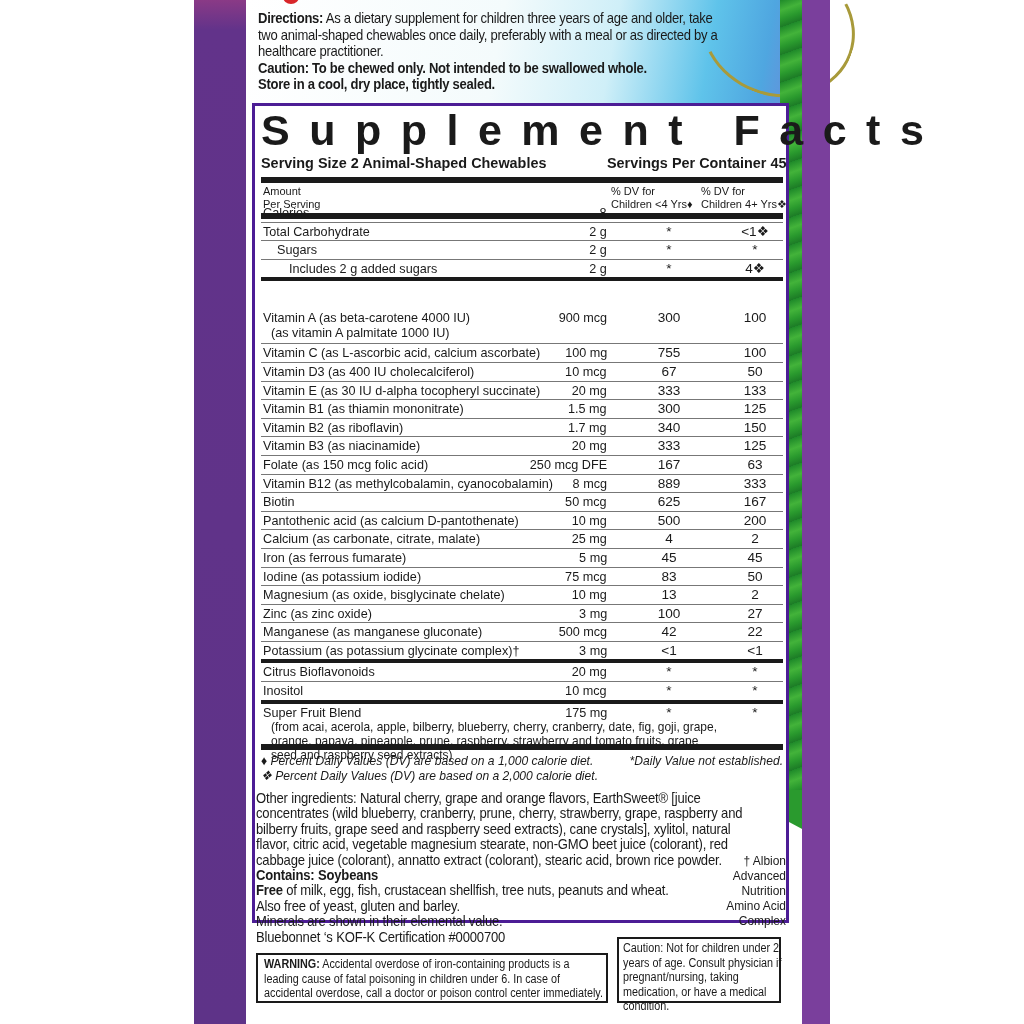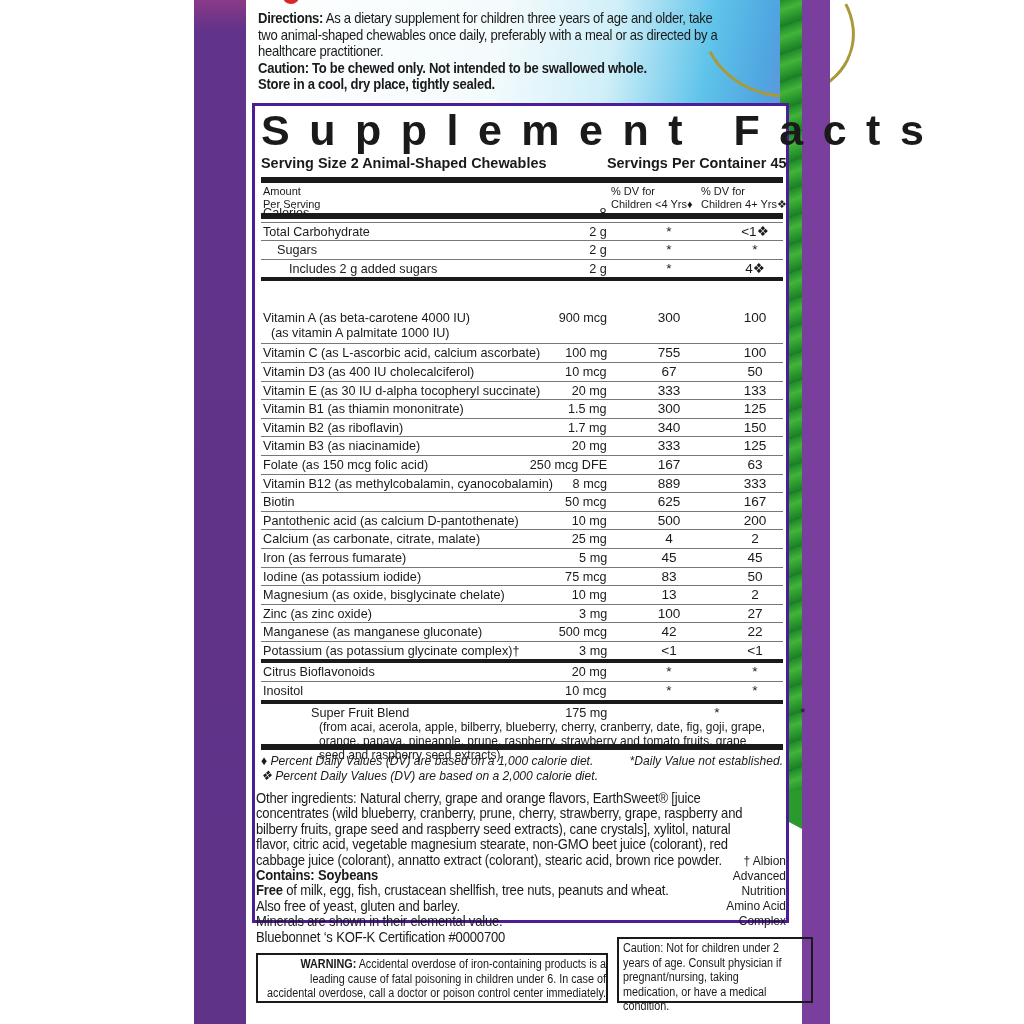--- a/index.html
+++ b/index.html
@@ -80,21 +80,21 @@
   .row .amt { position:absolute; right:176px; top:0; white-space:nowrap; text-align:right;
     transform:scaleX(0.93); transform-origin:right top; }
   .row .dv1 { position:absolute; left:378px; width:60px; top:0; text-align:center; }
   .row .dv2 { position:absolute; left:466px; width:56px; top:0; text-align:center; }
   .row.tall { height:34px;margin-top:28px; }
   .row .sub { position:absolute; left:10px; top:15px; white-space:nowrap;
     transform:scaleX(0.93); transform-origin:left top; }
   .row.ind1 .name { left:16px; }
   .row.ind2 .name { left:28px; }
   .row.thickbot { border-bottom:4px solid #1a1a1a; }
-  .row.blend { height:58px; border-bottom:none;margin-left:48px; }
+  .row.blend { height:58px; border-bottom:none; }
   .blend-desc { position:absolute; left:10px; top:16px; width:470px; font-size:12.6px; line-height:14px;
     transform:scaleX(0.95); transform-origin:left top; }
 
   .footnotes {
     position:absolute; left:6px; top:648px; width:522px; font-size:13px; line-height:14.5px;font-style:italic;
   }
   .footnotes .fn { transform:scaleX(0.93); transform-origin:left top; white-space:nowrap; }
   .footnotes .dv-note { position:absolute; right:0; top:0; white-space:nowrap;
     transform:scaleX(0.93); transform-origin:right top; }
 
@@ -104,25 +104,25 @@
     transform:scaleX(0.92); transform-origin:left top;
   }
   .other .bold { font-weight:bold; }
   .albion {
     position:absolute; left:712px; top:853px; width:74px; text-align:right;
     font-size:13px; line-height:15px; transform:scaleX(0.92); transform-origin:right top;
   }
   .warning-box {
     position:absolute; left:256px; top:953px; width:352px; height:50px;
     border:2px solid #1a1a1a; box-sizing:border-box; padding:2px 6px;
-    font-size:12px; line-height:14.5px;text-align:right;
+    font-size:12px; line-height:14.5px;
   }
   .warning-box .inner { transform:scaleX(0.9); transform-origin:left top; width:380px; }
   .caution-box {
-    position:absolute; left:617px; top:937px; width:196px; height:66px;
+    position:absolute; left:617px; top:937px; width:164px; height:66px;
     border:2px solid #1a1a1a; box-sizing:border-box; padding:2px 4px;
     font-size:12px; line-height:14.5px;
   }
   .caution-box .inner { transform:scaleX(0.9); transform-origin:left top; width:186px; }
 </style>
 </head>
 <body>
 
 <div class="purple-left"></div>
 <div class="label-panel"></div>

